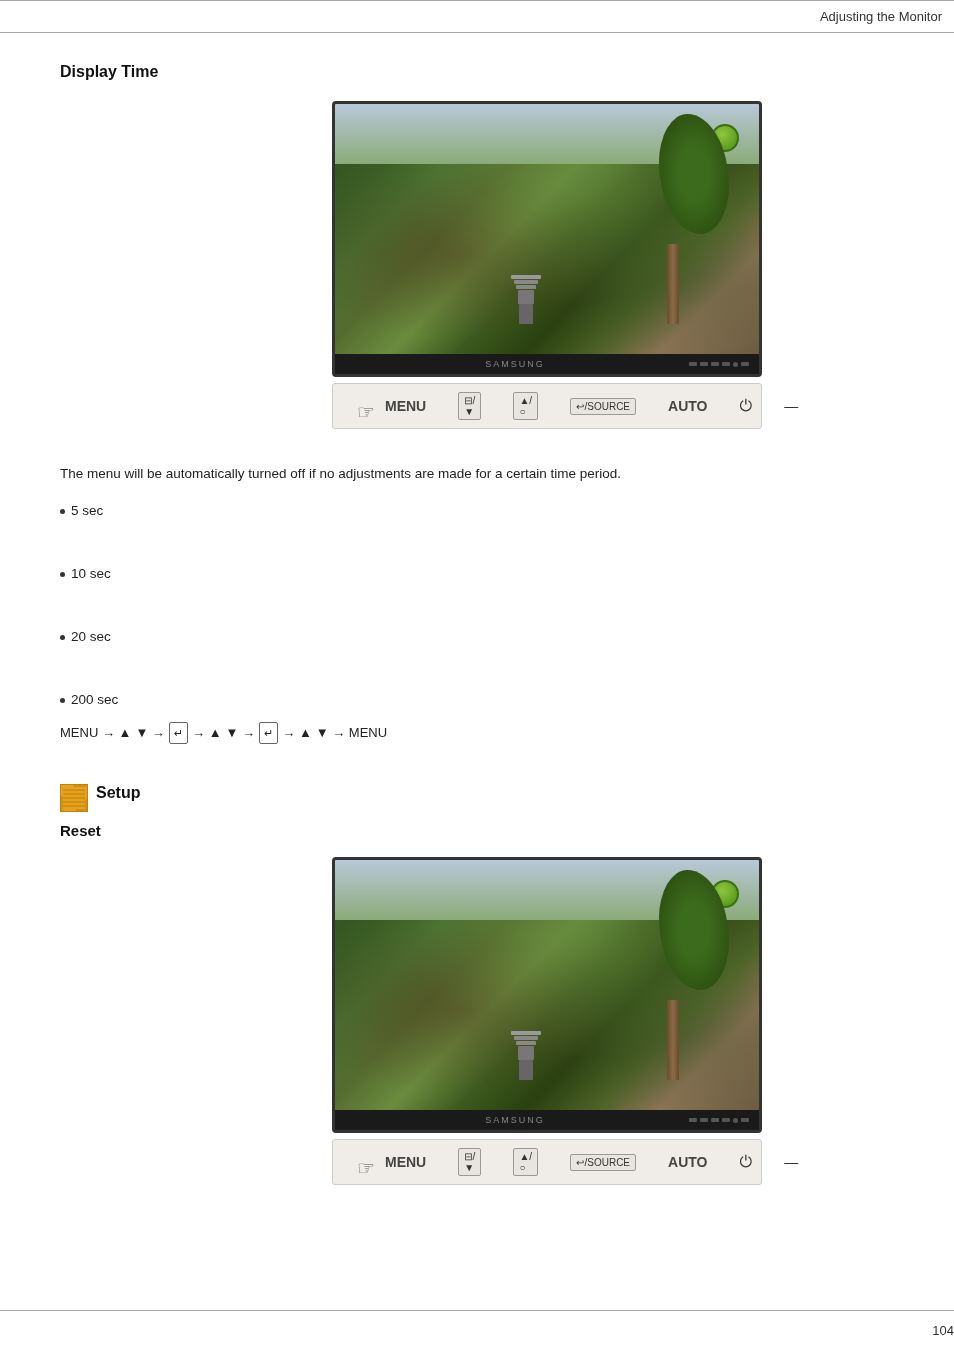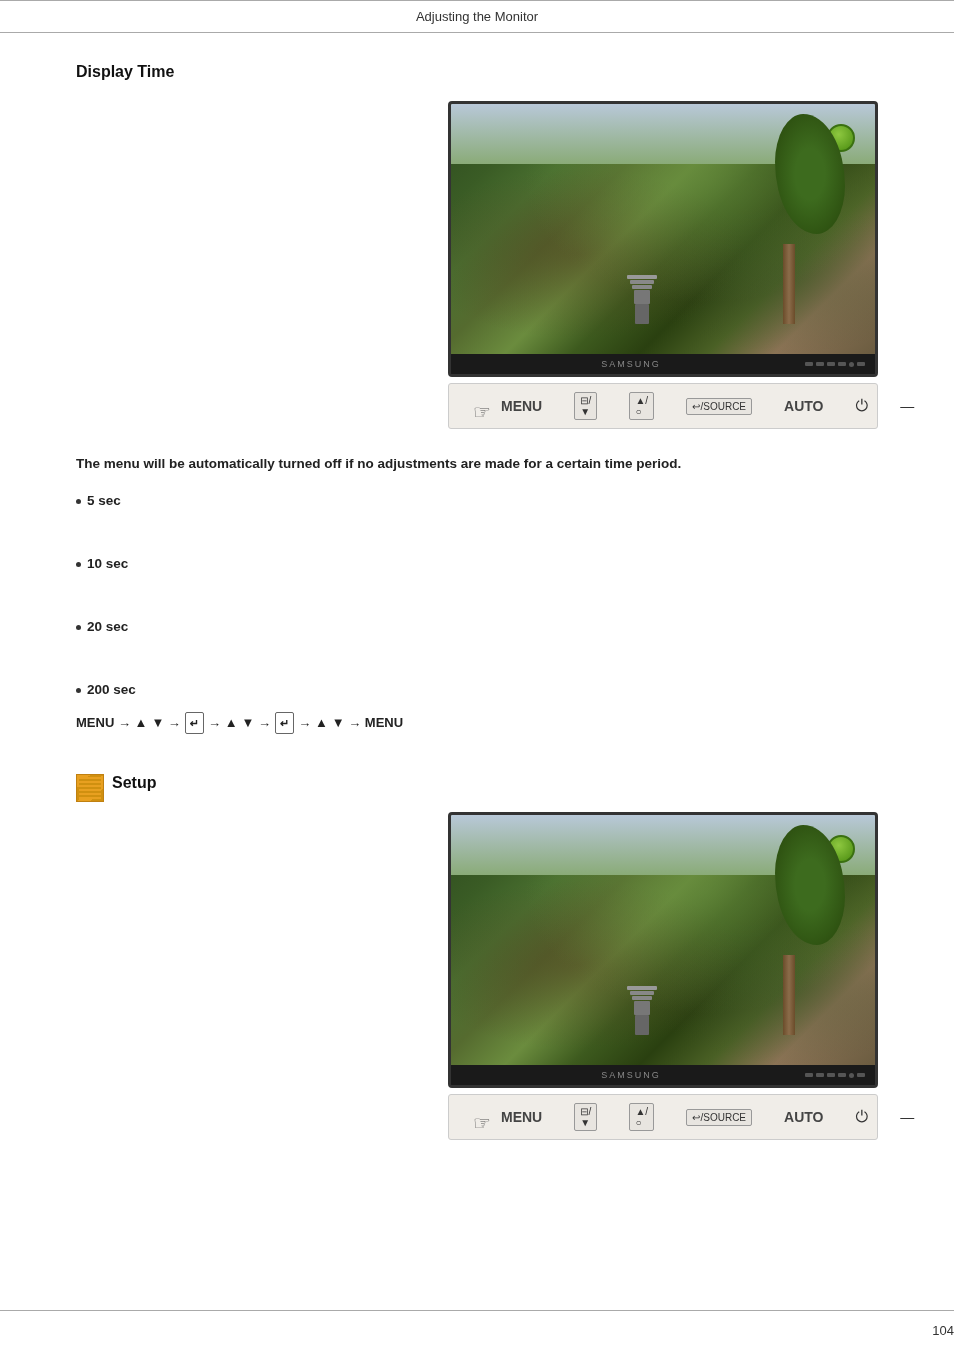--- a/index.html
+++ b/index.html
@@ -10,49 +10,49 @@
       background: #fff;
       font-family: Arial, sans-serif;
       font-size: 14px;
       color: #222;
       position: relative;
     }
 
     .page-header {
       border-top: 1px solid #aaa;
       border-bottom: 1px solid #aaa;
-      text-align: center;
+      text-align: right;
       padding: 8px 12px;
       font-size: 13px;
       color: #333;
       margin-bottom: 30px;
     }
 
     .content {
-      padding: 0 76px;
+      padding: 0 60px;
     }
 
     .section-title {
       font-size: 16px;
       font-weight: bold;
       margin-bottom: 20px;
       color: #111;
     }
 
     .subsection-title {
       font-size: 15px;
       font-weight: bold;
       margin-bottom: 18px;
       color: #111;
     }
 
     .monitor-image-wrapper {
       display: flex;
       flex-direction: column;
-      align-items: flex-end;
+      align-items: center;
       margin-left: 140px;
       margin-bottom: 10px;
     }
 
     .monitor-frame {
       width: 430px;
       background: #222;
       border: 3px solid #333;
       border-radius: 4px;
       overflow: hidden;
@@ -183,26 +183,25 @@
       gap: 2px;
     }
 
     .ctrl-divider {
       width: 1px;
       height: 20px;
       background: #bbb;
     }
 
     .description-block {
-      margin-top: 24px;
+      margin-top: 34px;
       margin-left: 0;
       line-height: 1.7;
       font-size: 13.5px;
       color: #222;
-      font-weight: bold;
     }
 
     .bullet-list {
       display: flex;
       gap: 40px;
       margin: 14px 0 10px 0;
       font-size: 13.5px;
       flex-direction: column;
     }
 
@@ -415,20 +414,21 @@
       </div>
     </div>
   </div>
 
   <div class="setup-section" style="margin-top:40px;">
     <div class="setup-icon"></div>
     <span class="section-title" style="margin-bottom:0;">Setup</span>
   </div>
 
   <div>
+    <div class="subsection-title">Reset</div>
 
     <div class="monitor-image-wrapper">
       <div class="monitor-frame">
         <div class="monitor-screen">
           <div class="sky-area"></div>
           <div class="green-circle"></div>
           <div class="tree-foliage"></div>
           <div class="tree-trunk"></div>
           <div class="pagoda">
             <div class="pagoda-tier" style="width:30px;height:4px;background:#999;margin-bottom:1px;"></div>

